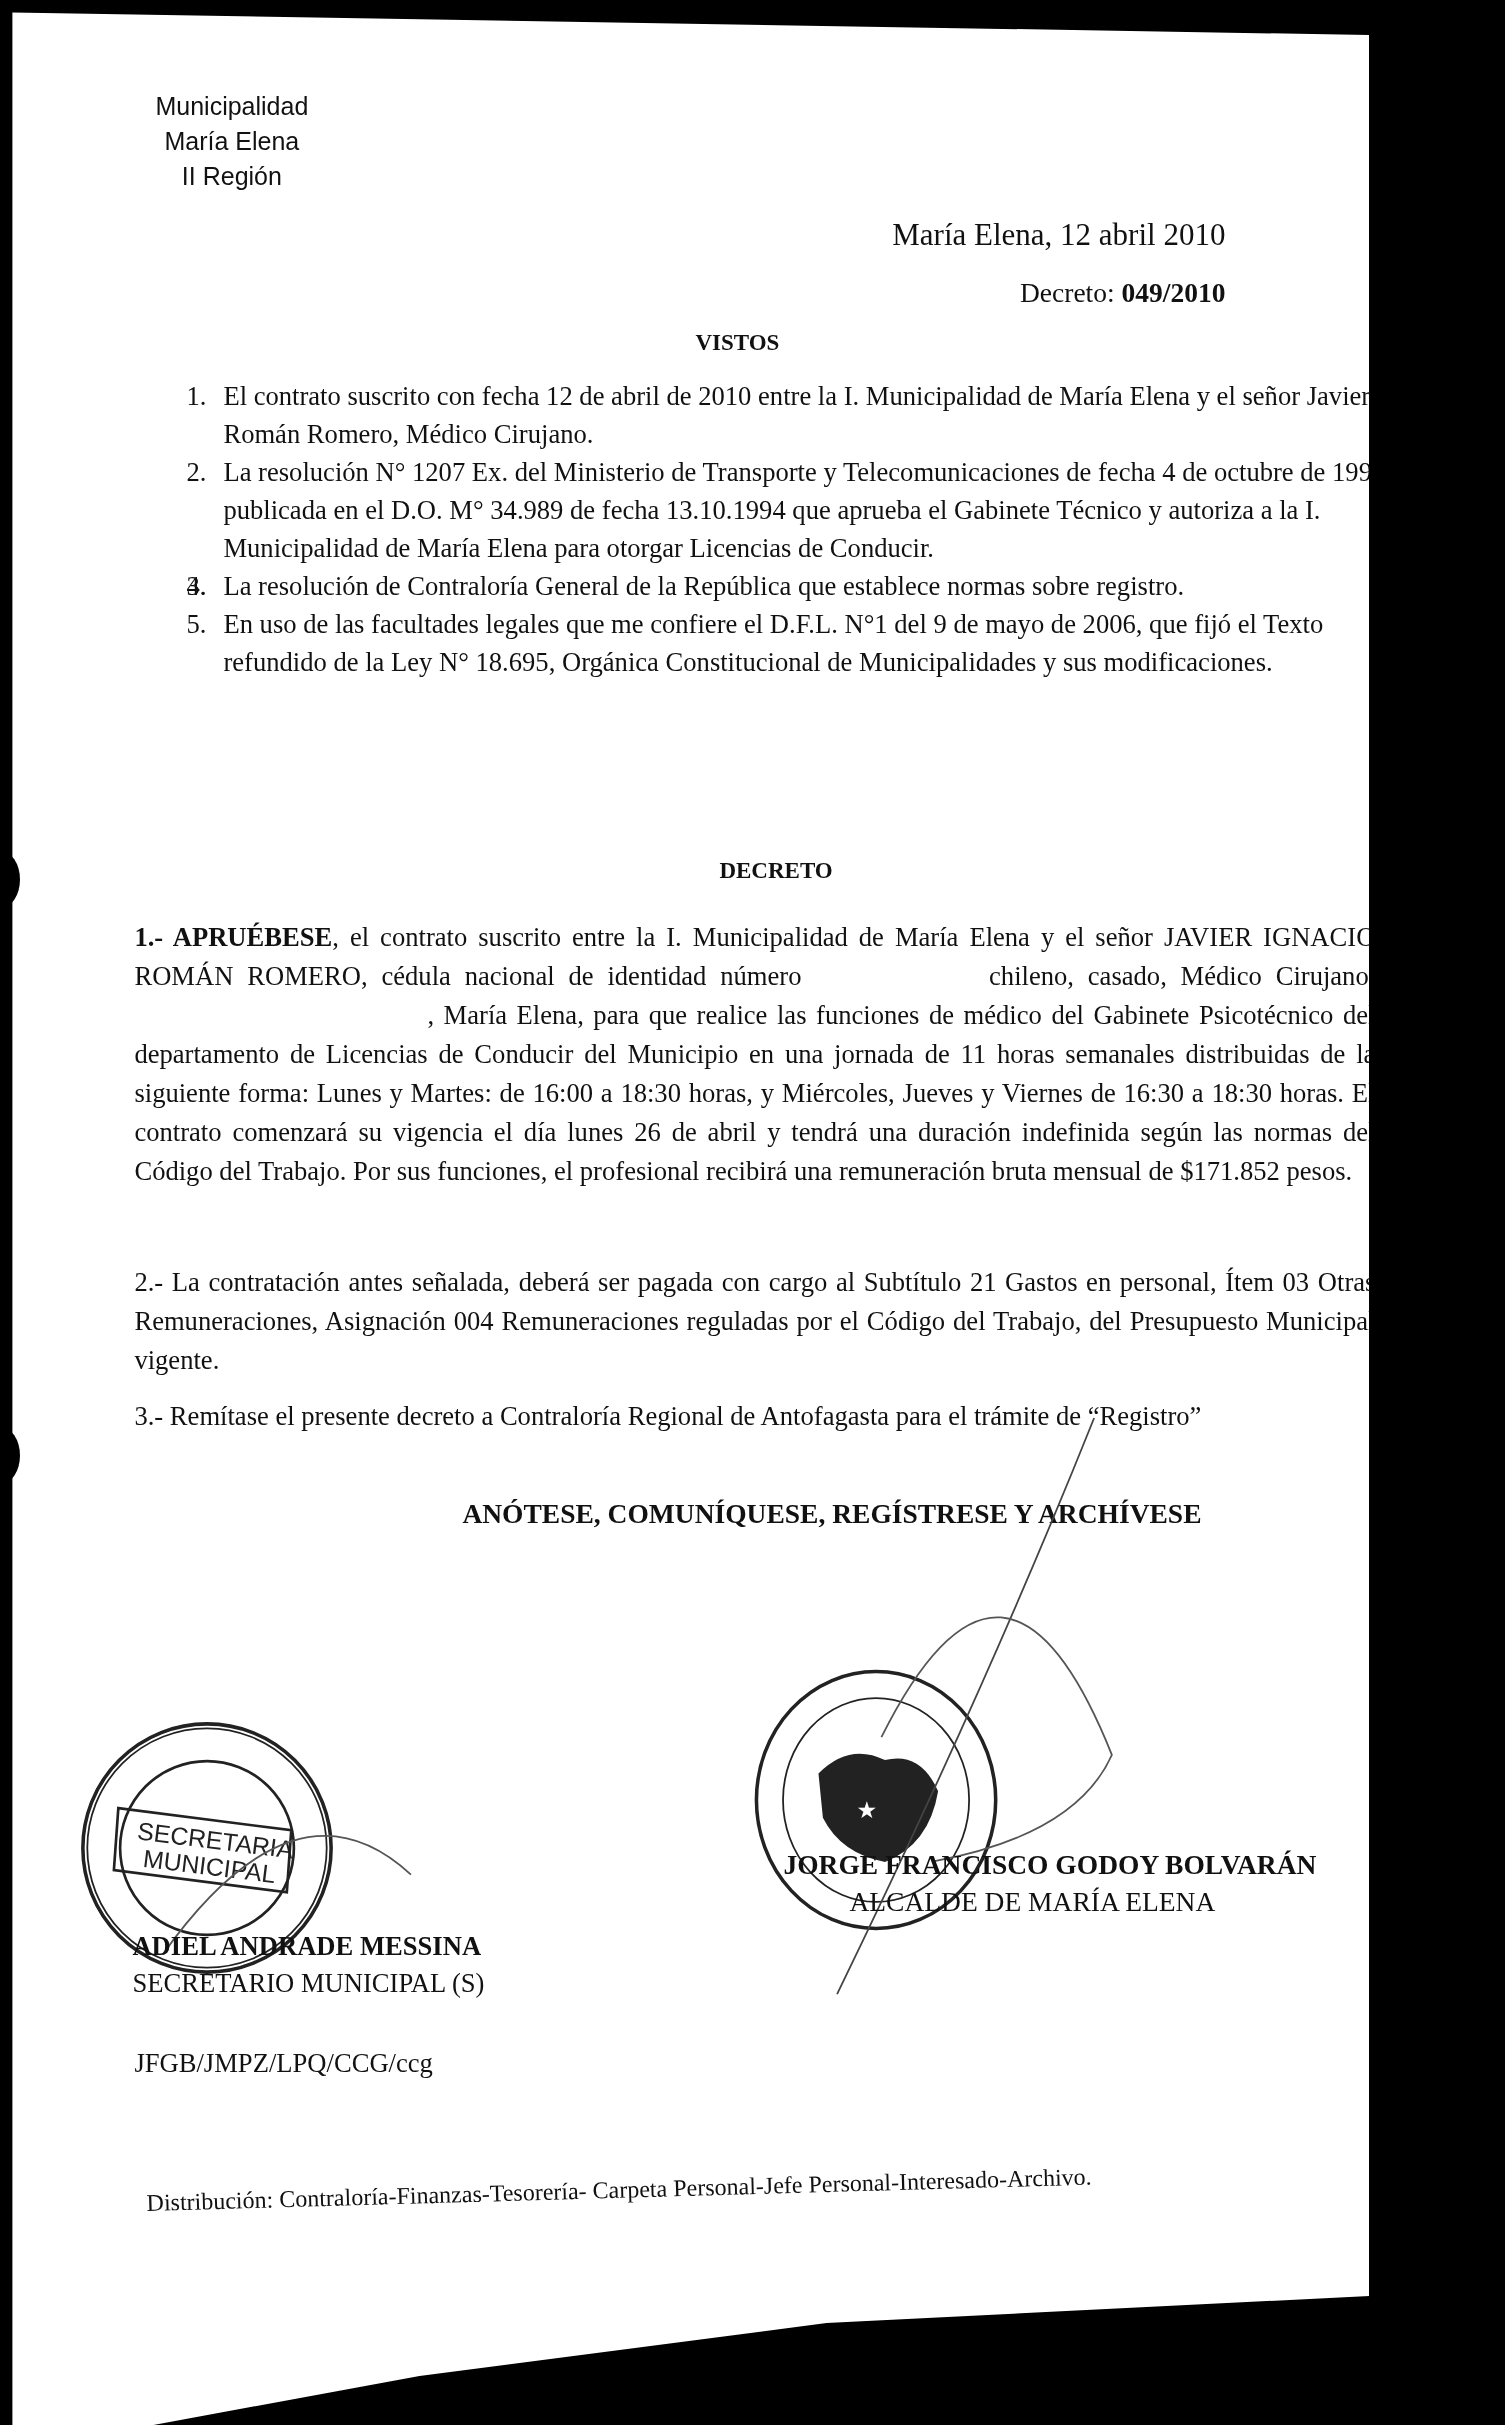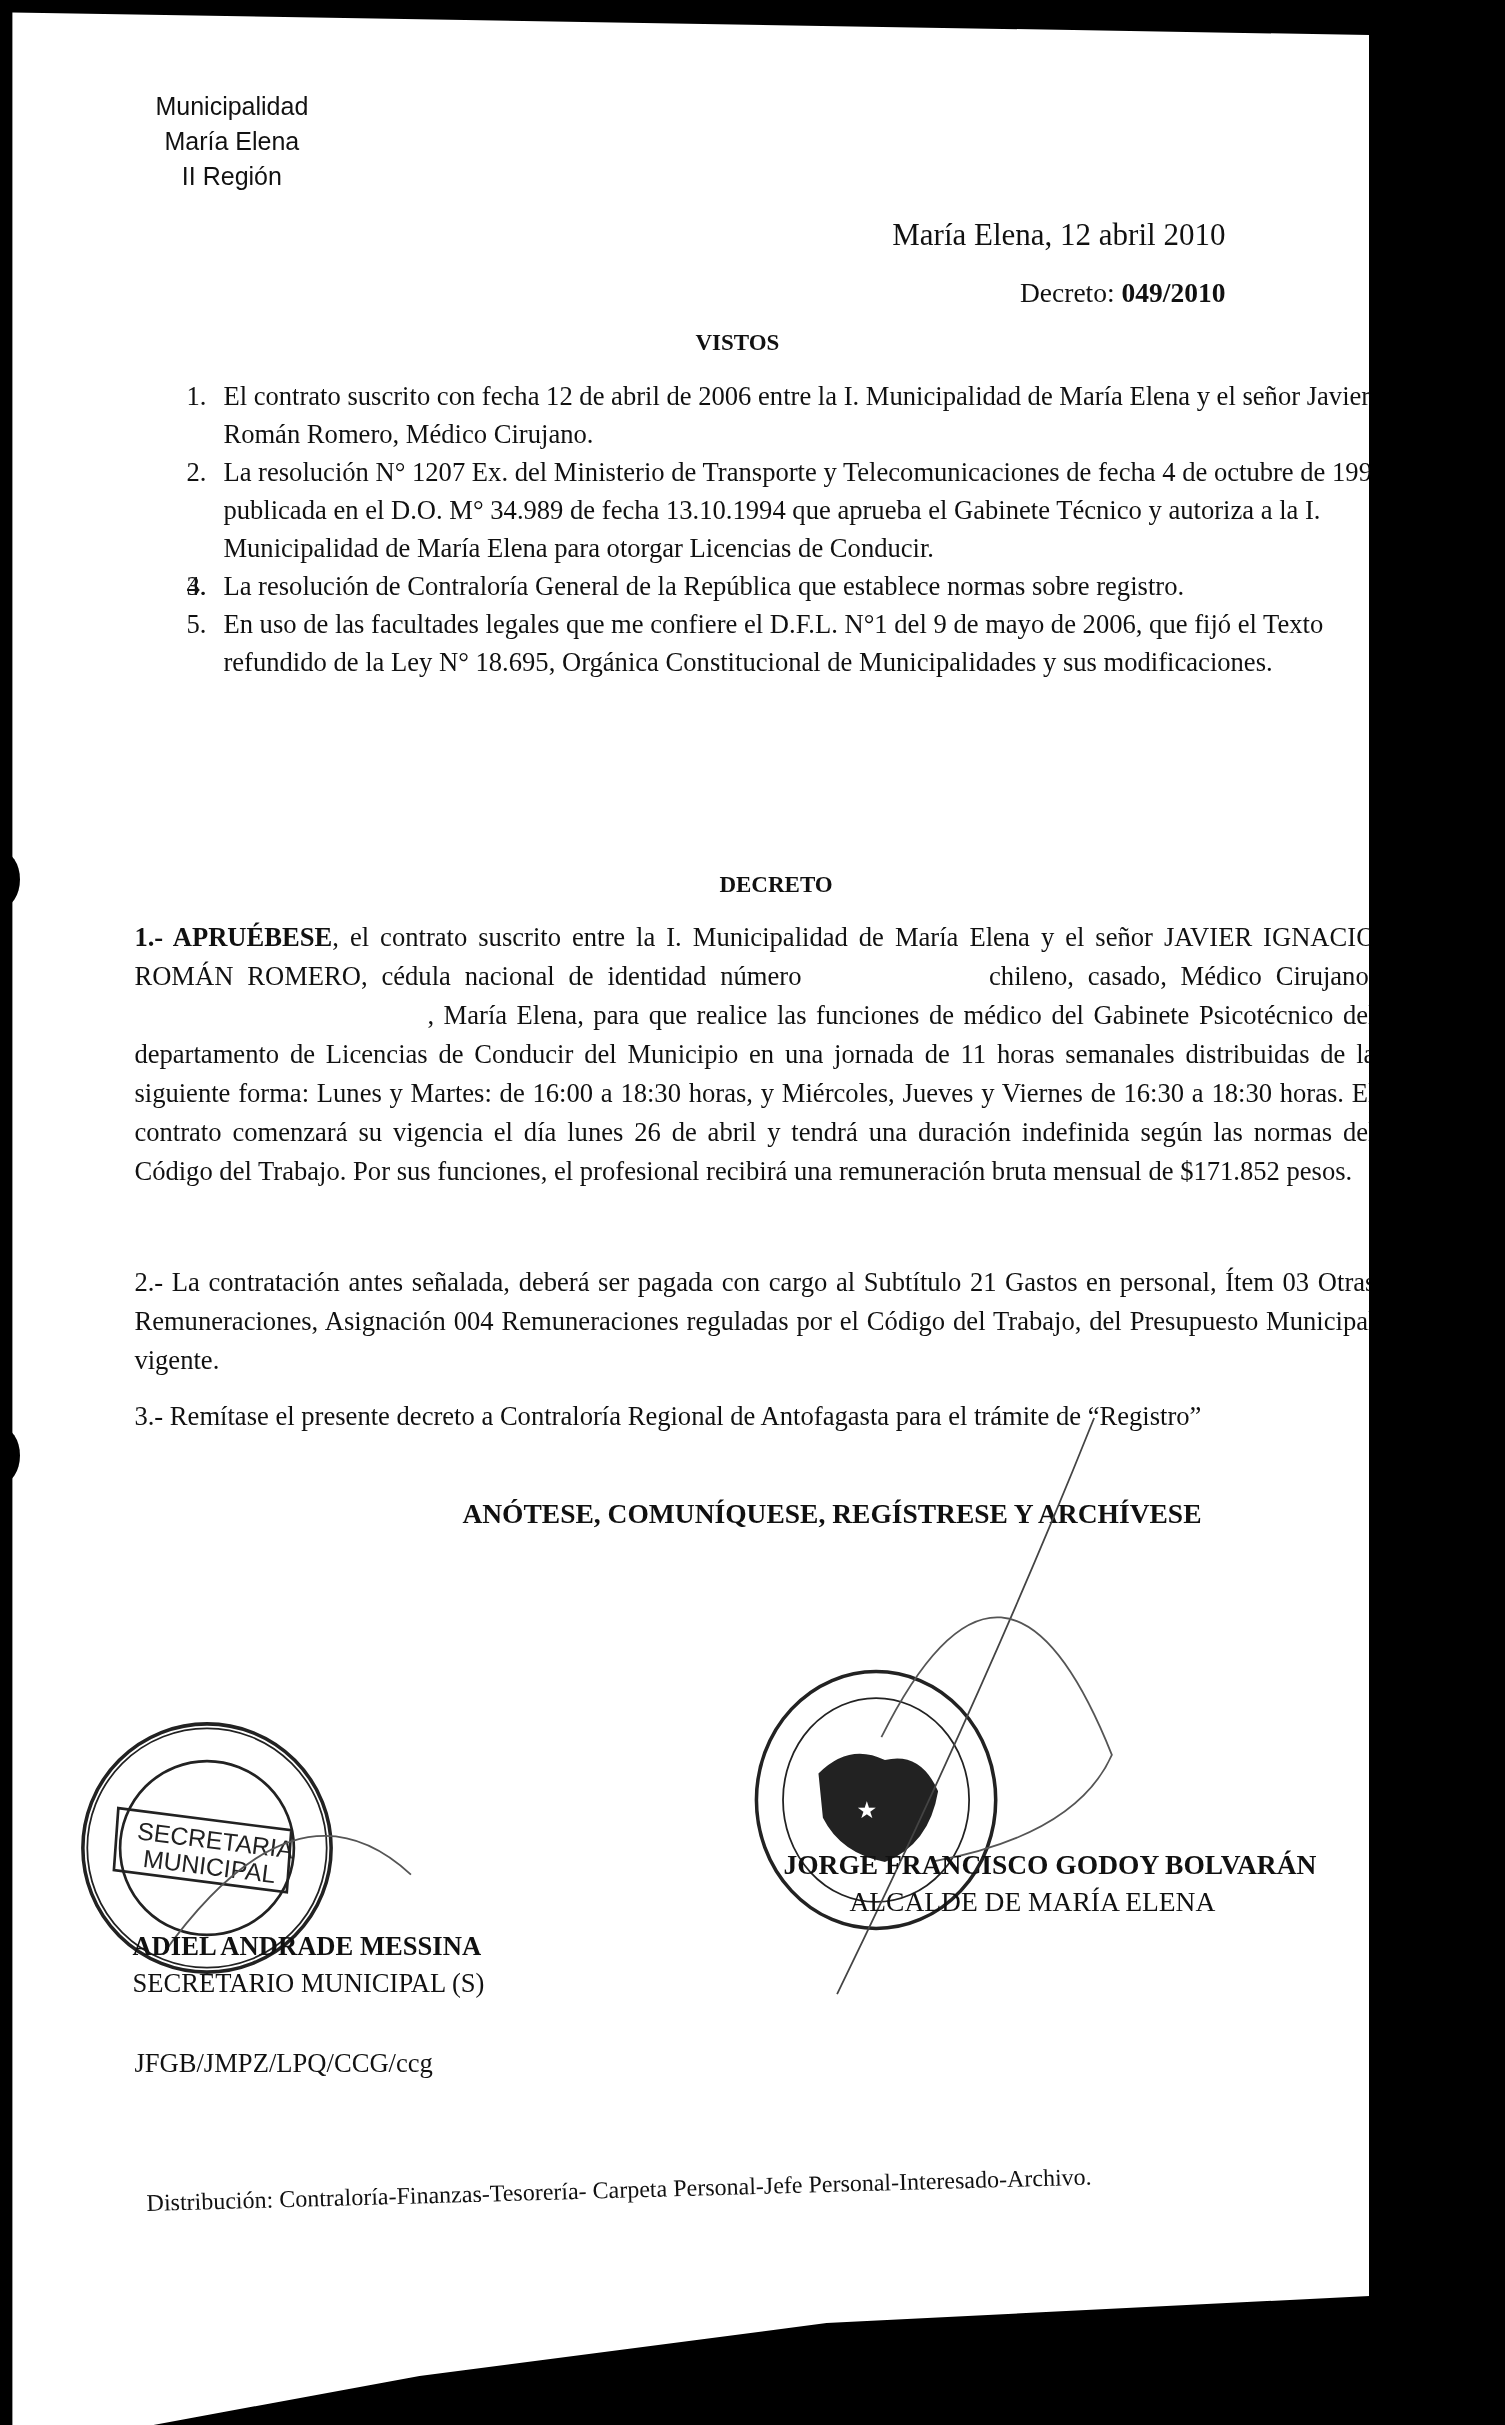--- a/index.html
+++ b/index.html
@@ -37,28 +37,28 @@
   </div>
 
   <div class="place-date">María Elena, 12 abril 2010</div>
   <div class="decree-no">
     <span>Decreto: </span><b>049/2010</b>
   </div>
 
   <div class="heading" style="left:683px; top:330px;">VISTOS</div>
 
   <ol class="vistos-list">
-    <li><span class="num">1.</span><span>El contrato suscrito con fecha 12 de abril de 2006 entre la I. Municipalidad de María Elena y el señor Javier Román Romero, Médico Cirujano.</span></li>
+    <li><span class="num">1.</span><span>El contrato suscrito con fecha 12 de abril de 2010 entre la I. Municipalidad de María Elena y el señor Javier Román Romero, Médico Cirujano.</span></li>
     <li><span class="num">2.</span><span>La resolución N° 1207 Ex. del Ministerio de Transporte y Telecomunicaciones de fecha 4 de octubre de 1994, publicada en el D.O. M° 34.989 de fecha 13.10.1994 que aprueba el Gabinete Técnico y autoriza a la I. Municipalidad de María Elena para otorgar Licencias de Conducir.</span></li>
     <li><span class="num">3.</span></li>
     <li><span class="num">4.</span><span>La resolución de Contraloría General de la República que establece normas sobre registro.</span></li>
     <li><span class="num">5.</span><span>En uso de las facultades legales que me confiere el D.F.L. N°1 del 9 de mayo de 2006, que fijó el Texto refundido de la Ley N° 18.695, Orgánica Constitucional de Municipalidades y sus modificaciones.</span></li>
   </ol>
 
-  <div class="heading" style="left:707px; top:858px;margin-top:14px;">DECRETO</div>
+  <div class="heading" style="left:707px; top:858px;">DECRETO</div>
 
   <div class="para" style="top:918px;">
     <b>1.- APRUÉBESE</b><span>, el contrato suscrito entre la I. Municipalidad de María Elena y el señor JAVIER IGNACIO ROMÁN ROMERO,  cédula nacional de identidad número</span>
     <span class="blank" style="width:160px;"></span>
     <span>chileno, casado, Médico Cirujano,</span>
     <span class="blank" style="width:293px;"></span><span>, María Elena,  para que realice las funciones de médico del Gabinete Psicotécnico del departamento de Licencias de Conducir del Municipio en una jornada de 11 horas semanales distribuidas de la siguiente forma: Lunes y Martes: de 16:00 a 18:30 horas, y Miércoles, Jueves y Viernes de 16:30 a 18:30 horas. El contrato comenzará su vigencia el día lunes 26 de abril y tendrá una duración indefinida según las normas del Código del Trabajo. Por sus funciones, el profesional recibirá una remuneración bruta mensual de $171.852 pesos.</span>
   </div>
 
   <div class="para" style="top:1263px;">2.- La contratación antes señalada, deberá ser pagada con cargo al Subtítulo 21 Gastos en personal, Ítem 03 Otras Remuneraciones, Asignación 004 Remuneraciones reguladas por el Código del Trabajo, del Presupuesto Municipal vigente.</div>
   <div class="para" style="top:1397px;">3.- Remítase el presente decreto a Contraloría Regional de Antofagasta para el trámite de “Registro”</div>

